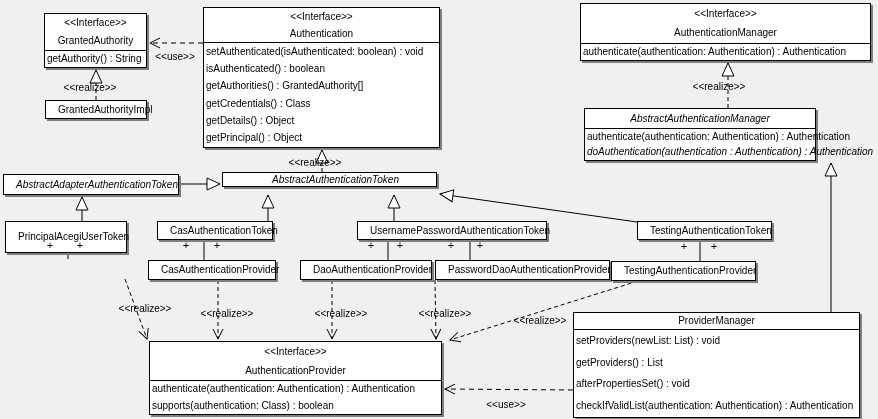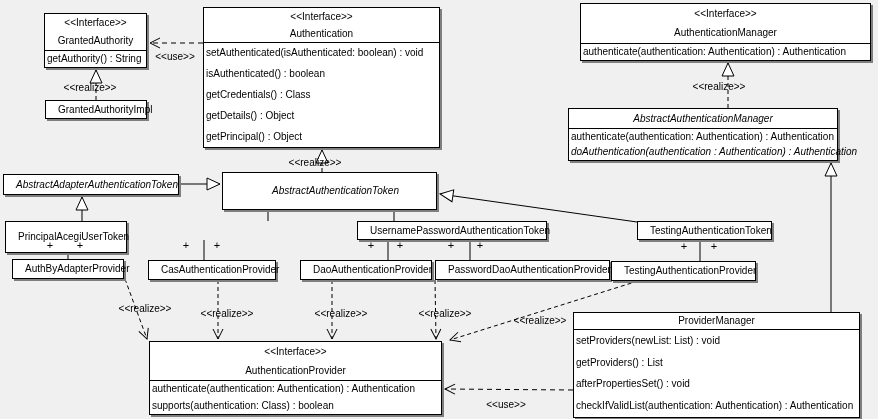--- a/index.html
+++ b/index.html
@@ -89,82 +89,83 @@
   </div>
 
   <div class="box" style="left:203px;top:7px;width:237px;height:141px">
     <div class="hdr" style="height:34px">
       <div>&lt;&lt;Interface&gt;&gt;</div>
       <div>Authentication</div>
     </div>
     <div class="methods">
       <div class="m">setAuthenticated(isAuthenticated: boolean) : void</div>
       <div class="m">isAuthenticated() : boolean</div>
+      <div class="m">getAuthorities() : GrantedAuthority[]</div>
       <div class="m">getCredentials() : Class</div>
       <div class="m">getDetails() : Object</div>
       <div class="m">getPrincipal() : Object</div>
     </div>
   </div>
 
   <div class="box" style="left:580px;top:3px;width:291px;height:58px">
     <div class="hdr" style="height:39px">
       <div>&lt;&lt;Interface&gt;&gt;</div>
       <div>AuthenticationManager</div>
     </div>
     <div class="methods">
       <div class="m">authenticate(authentication: Authentication) : Authentication</div>
     </div>
   </div>
 
-  <div class="box" style="left:568px;top:108px;width:270px;height:53px">
+  <div class="box" style="left:584px;top:108px;width:232px;height:53px">
     <div class="hdr" style="height:19px">
       <div class="it">AbstractAuthenticationManager</div>
     </div>
     <div class="methods">
       <div class="m">authenticate(authentication: Authentication) : Authentication</div>
       <div class="m it">doAuthentication(authentication : Authentication) : Authentication</div>
     </div>
   </div>
 
   <div class="box simple" style="left:3px;top:174px;width:176px;height:21px">
     <div class="hdr">
       <div class="it">AbstractAdapterAuthenticationToken</div>
     </div>
   </div>
 
-  <div class="box simple" style="left:222px;top:172px;width:215px;height:38px">
+  <div class="box simple" style="left:222px;top:172px;width:215px;height:15px">
     <div class="hdr">
       <div class="it">AbstractAuthenticationToken</div>
     </div>
   </div>
 
   <div class="box simple" style="left:5px;top:221px;width:122px;height:32px">
     <div class="hdr">
       <div>PrincipalAcegiUserToken</div>
     </div>
   </div>
 
+  <div class="box simple" style="left:157px;top:221px;width:116px;height:19px">
+    <div class="hdr">
+      <div>CasAuthenticationToken</div>
+    </div>
+  </div>
 
   <div class="box simple" style="left:357px;top:221px;width:190px;height:19px">
     <div class="hdr">
       <div>UsernamePasswordAuthenticationToken</div>
     </div>
   </div>
 
   <div class="box simple" style="left:637px;top:221px;width:135px;height:19px">
     <div class="hdr">
       <div>TestingAuthenticationToken</div>
     </div>
   </div>
 
-  <div class="box simple" style="left:12px;top:259px;width:112px;height:20px">
-    <div class="hdr">
-      <div>AuthByAdapterProvider</div>
-    </div>
-  </div>
 
   <div class="box simple" style="left:300px;top:260px;width:132px;height:20px">
     <div class="hdr">
       <div>DaoAuthenticationProvider</div>
     </div>
   </div>
 
   <div class="box simple" style="left:148px;top:260px;width:128px;height:20px">
     <div class="hdr">
       <div>CasAuthenticationProvider</div>

